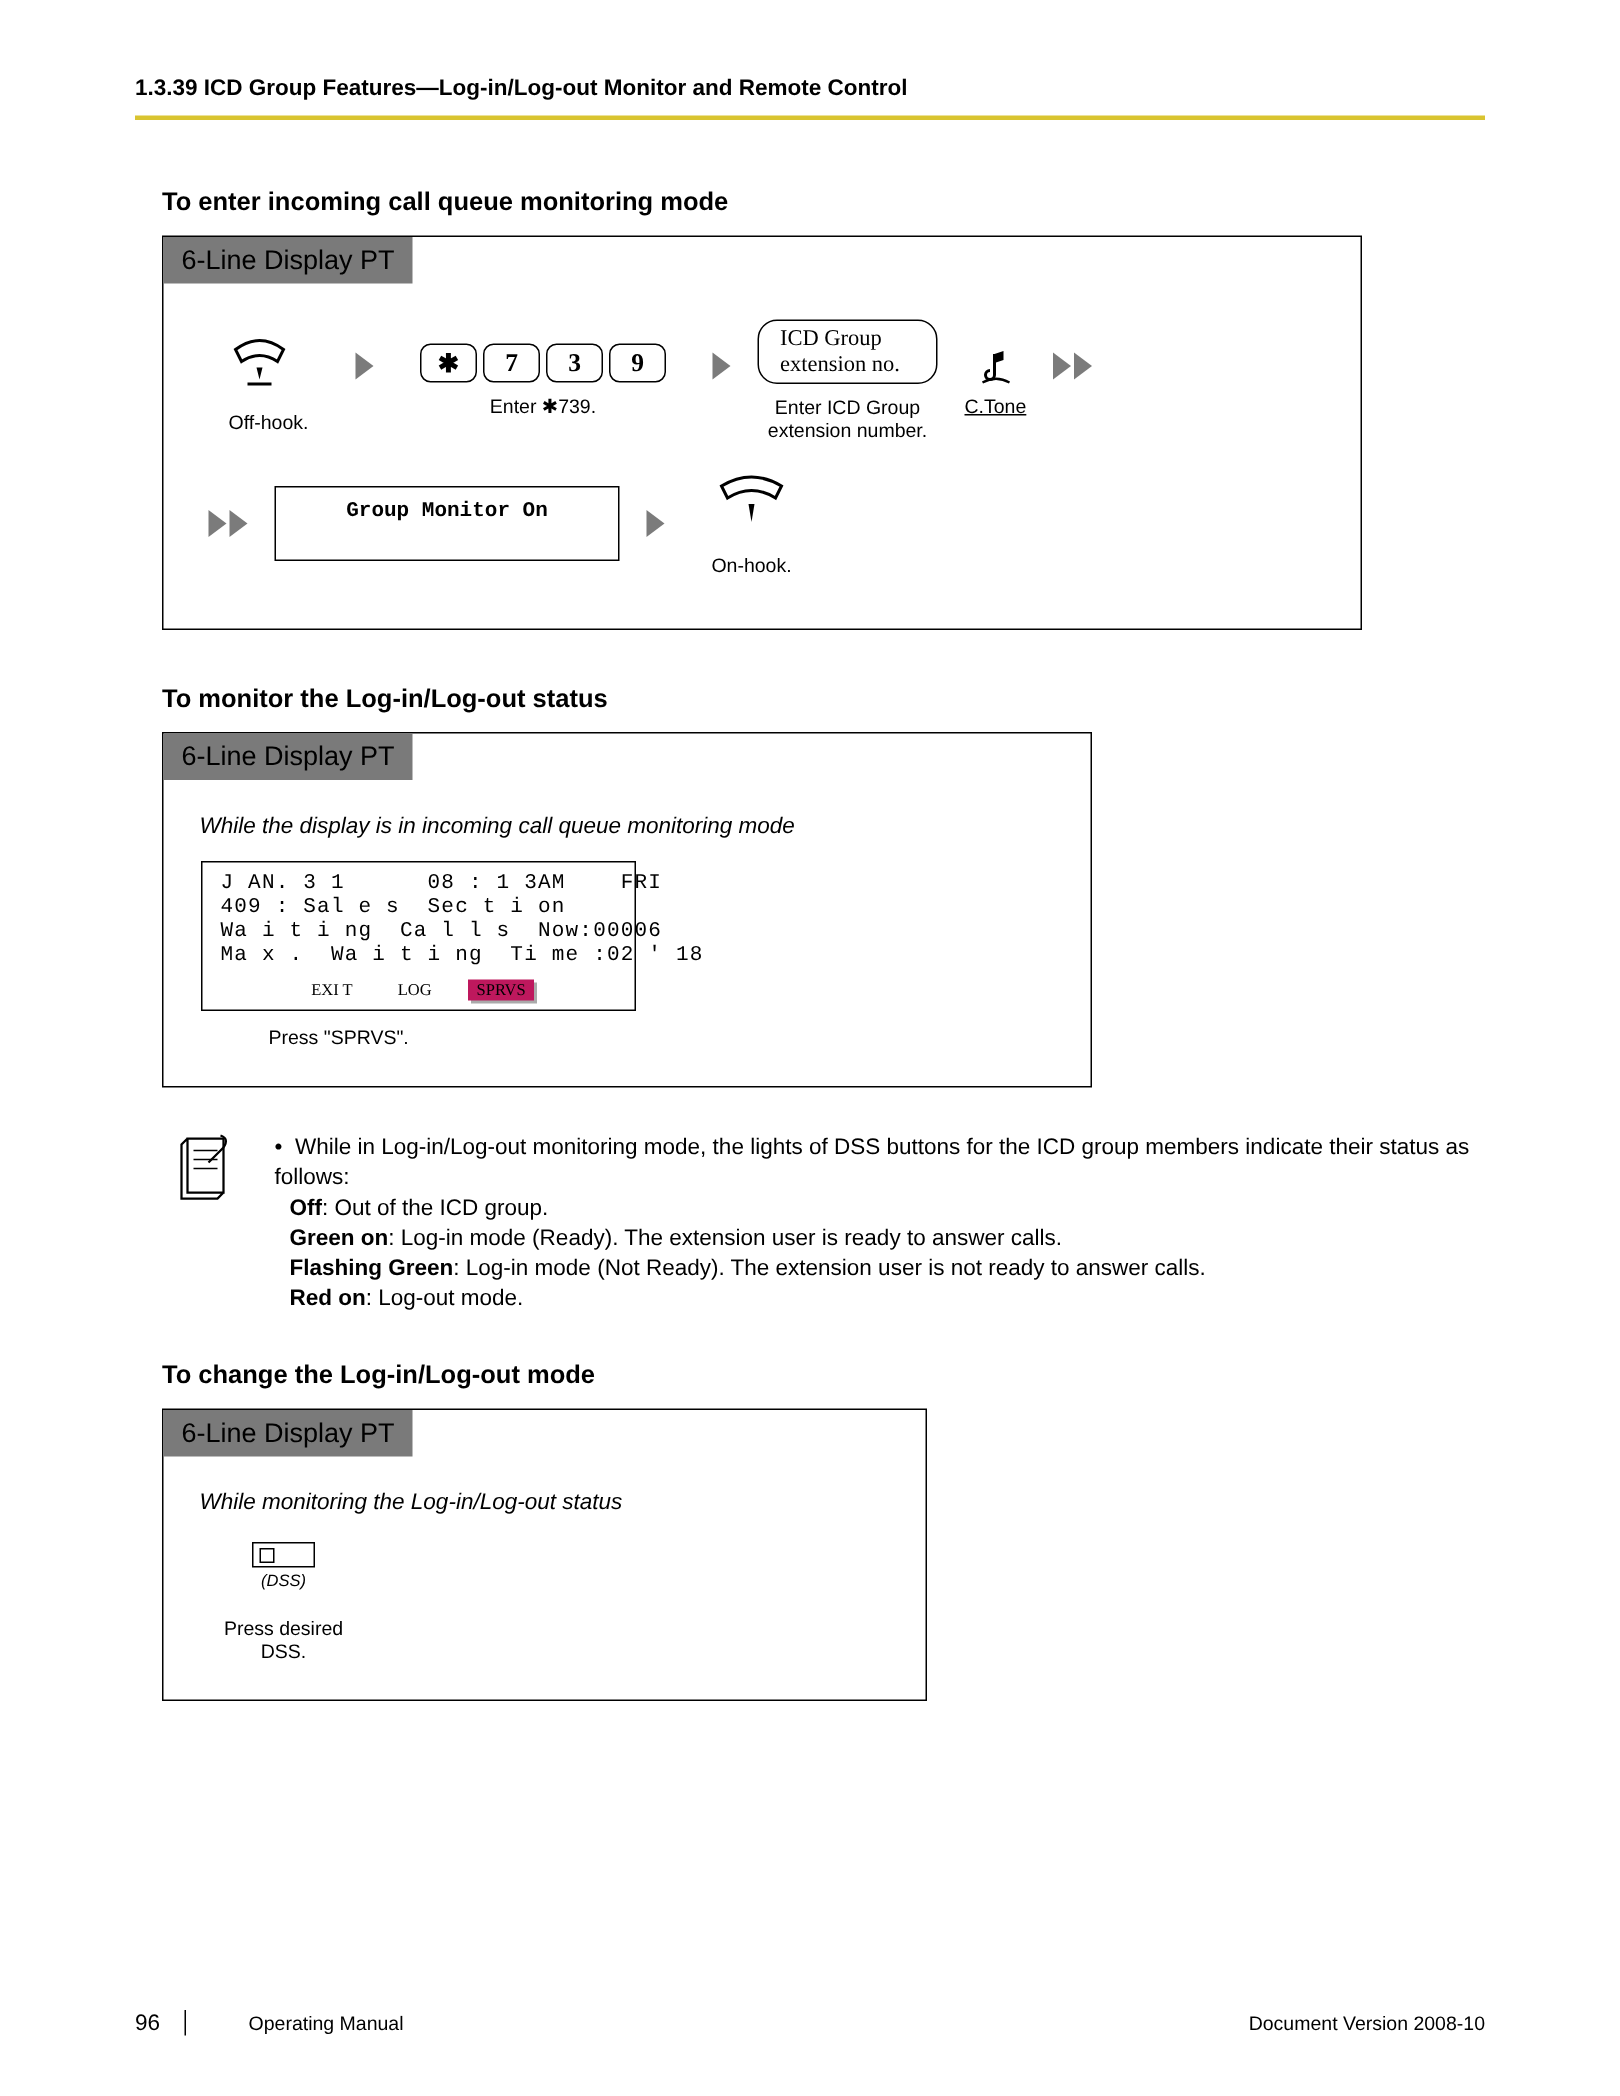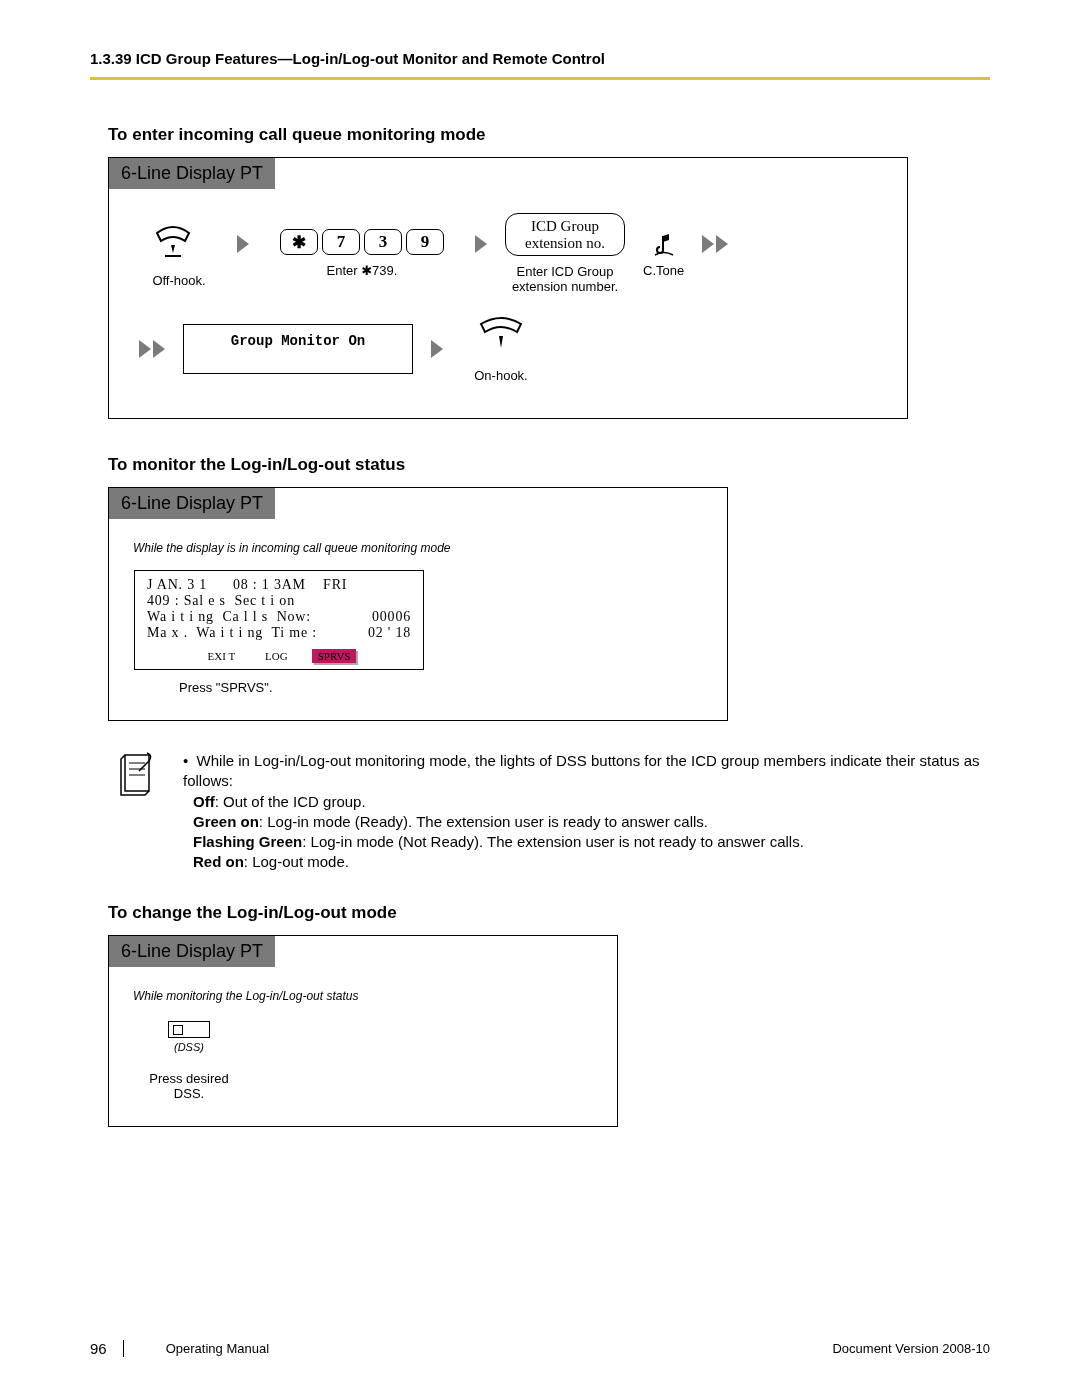--- a/index.html
+++ b/index.html
@@ -69,43 +69,43 @@
     display: flex; align-items: center; justify-content: center;
     font-size: 17px; font-weight: bold;
     font-family: "Times New Roman", serif;
   }
   .icd-box {
     border: 1.5px solid #000;
     border-radius: 13px;
     padding: 4px 14px;
     font-family: "Times New Roman", serif;
     font-size: 15px;
-    text-align: center;
+    text-align: left;
     line-height: 1.1;
   }
-  .ctone { text-align: center; font-size: 13px; }
+  .ctone { text-align: center; font-size: 13px; text-decoration: underline; }
   .ctone svg { width: 30px; height: 30px; }
   .display-box {
     border: 1.5px solid #000;
     padding: 8px 30px 24px 30px;
     width: 230px;
     text-align: center;
     font-family: "Courier New", monospace;
     font-weight: bold;
     font-size: 14px;
   }
   
   .lcd-outer {
     border: 1.5px solid #000;
     margin: 15px 25px 10px 25px;
     padding: 6px 6px;
     width: 290px;
   }
   .lcd-row {
-    font-family: Liberation Serif, serif;
+    font-family: Liberation Mono, monospace;
     font-size: 14px;
     letter-spacing: 0.8px;
     padding: 0 6px;
     display: flex;
     white-space: pre;
   }
   .lcd-row .lab { flex: 1; }
   .lcd-btnrow { display: flex; gap: 18px; justify-content: center; margin-top: 8px; }
   .lcd-btn {
     font-family: "Times New Roman", serif;
@@ -133,21 +133,21 @@
     position: relative;
   }
   .dss-btn::before {
     content: ""; position: absolute; left: 4px; top: 3px;
     width: 8px; height: 8px; border: 1px solid #000;
   }
   .dss-lab { font-style: italic; font-size: 11px; }
   .dss-cap { font-size: 13px; margin-top: 18px; }
   .subtitle {
     font-style: italic;
-    font-size: 12px;
+    font-size: 15px;
     margin: 8px 0 0 24px;
   }
   .press-caption { font-size: 13px; margin-left: 70px; margin-top: 6px; }
   .footer {
     position: absolute;
     bottom: 40px; left: 90px; right: 90px;
     display: flex;
     align-items: center;
     font-size: 13px;
     gap: 26px;

